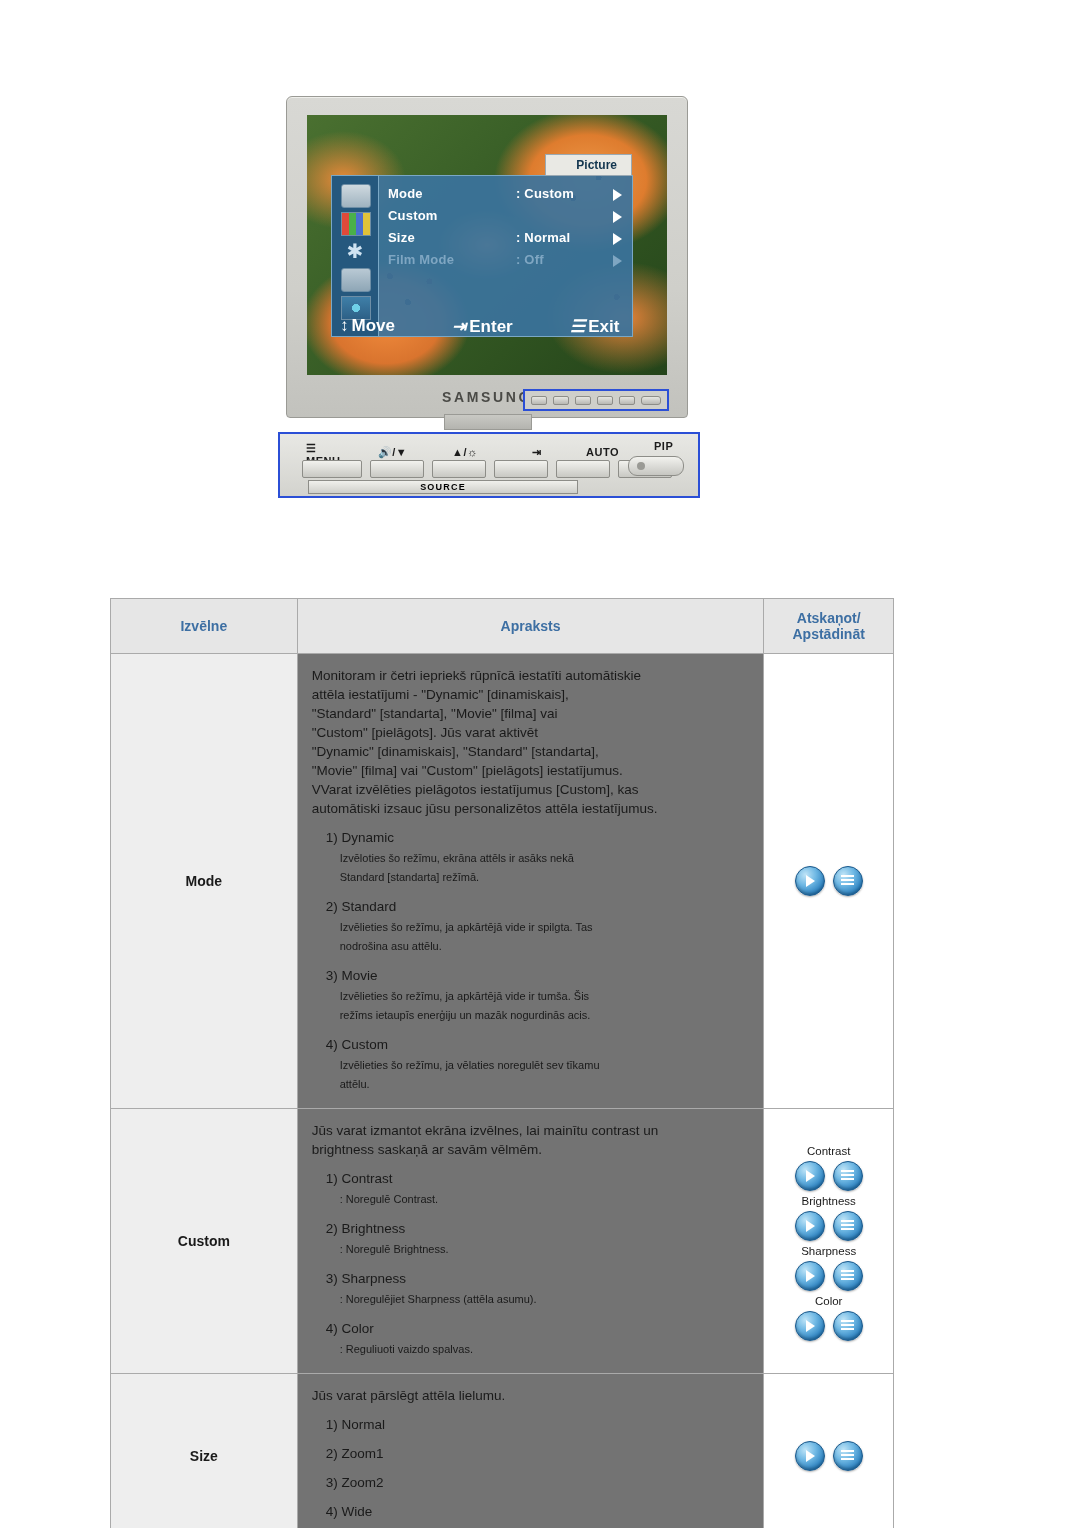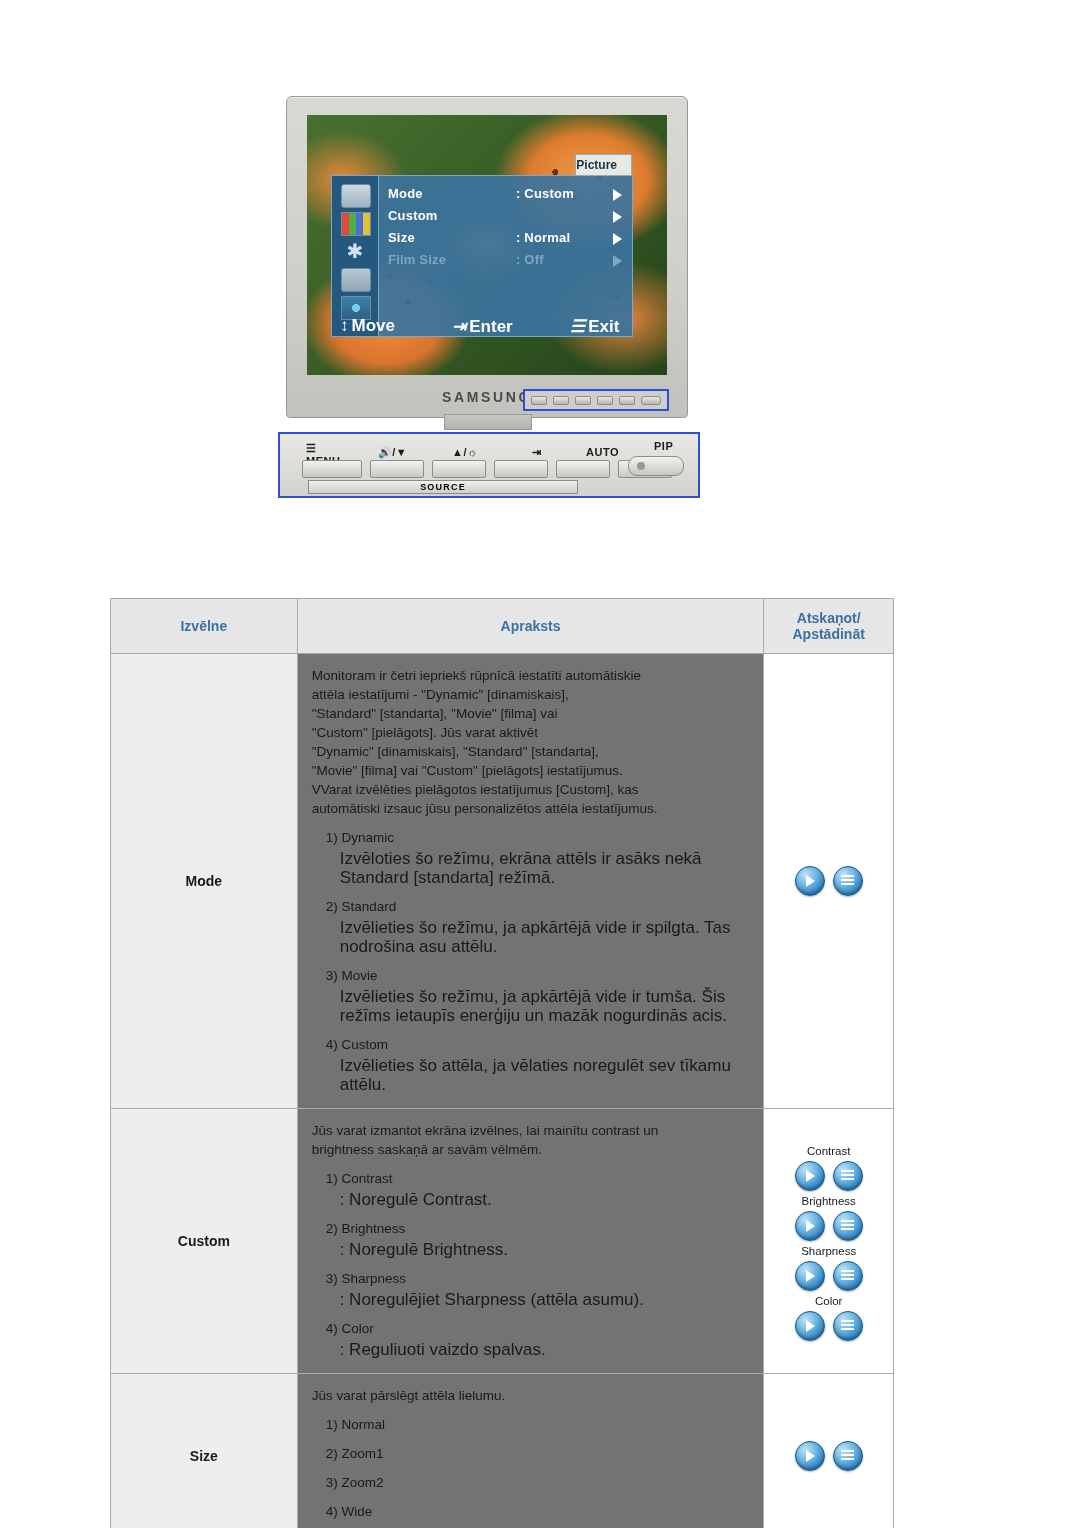--- a/index.html
+++ b/index.html
@@ -79,21 +79,21 @@
     border: 1px solid #7aa8c6;
   }
   .osd-title {
     position: absolute;
     right: 0;
     top: -22px;
     background: #e9e9e4;
     color: #12354e;
     font-size: 12px;
     font-weight: bold;
-    padding: 3px 14px 3px 0;
+    padding: 3px 14px 3px 30px;
     border: 1px solid #9aa9b3;
   }
   .osd-iconcol {
     position: absolute;
     left: 0; top: 0;
     width: 46px; height: 100%;
     background: rgba(36,86,124,0.95);
     border-right: 1px solid #7aa8c6;
   }
   .osd-icon {
@@ -295,21 +295,21 @@
   .lead p { margin: 0; }
   .num-head {
     margin: 10px 0 2px 14px;
     font-size: 13.5px;
     font-weight: normal;
     color: #1a1a1a;
   }
   .num-head .n { color: #1a1a1a; }
   .sub-line {
     margin: 0 0 0 28px;
-    font-size: 17px;
+    font-size: 11px;
     line-height: 19px;
   }
 
   .btn-pair {
     display: flex;
     justify-content: center;
     gap: 8px;
     align-items: center;
   }
   .rb {
@@ -375,21 +375,21 @@
             <span class="label">Custom</span>
             <span class="value"></span>
             <span class="arrow"></span>
           </div>
           <div class="osd-row">
             <span class="label">Size</span>
             <span class="value">: Normal</span>
             <span class="arrow"></span>
           </div>
           <div class="osd-row dim">
-            <span class="label">Film Size</span>
+            <span class="label">Film Mode</span>
             <span class="value">: Off</span>
             <span class="arrow"></span>
           </div>
         </div>
 
         <div class="osd-footer">
           <span class="f-move"><i class="glyph">↕</i><b>Move</b></span>
           <span class="f-enter"><i class="glyph">⇥</i><b>Enter</b></span>
           <span class="f-exit"><i class="glyph">☰</i><b>Exit</b></span>
         </div>
@@ -489,21 +489,21 @@
           <span class="n">3)</span>
           <span>Movie</span>
         </div>
         <div class="sub-line">Izvēlieties šo režīmu, ja apkārtējā vide ir tumša. Šis</div>
         <div class="sub-line">režīms ietaupīs enerģiju un mazāk nogurdinās acis.</div>
 
         <div class="num-head">
           <span class="n">4)</span>
           <span>Custom</span>
         </div>
-        <div class="sub-line">Izvēlieties šo attēla, ja vēlaties noregulēt sev tīkamu</div>
+        <div class="sub-line">Izvēlieties šo režīmu, ja vēlaties noregulēt sev tīkamu</div>
         <div class="sub-line">attēlu.</div>
       </td>
       <td class="cell-reset">
         <div class="btn-pair">
           <span class="rb"></span>
           <span class="rb menu"></span>
         </div>
       </td>
     </tr>
 

